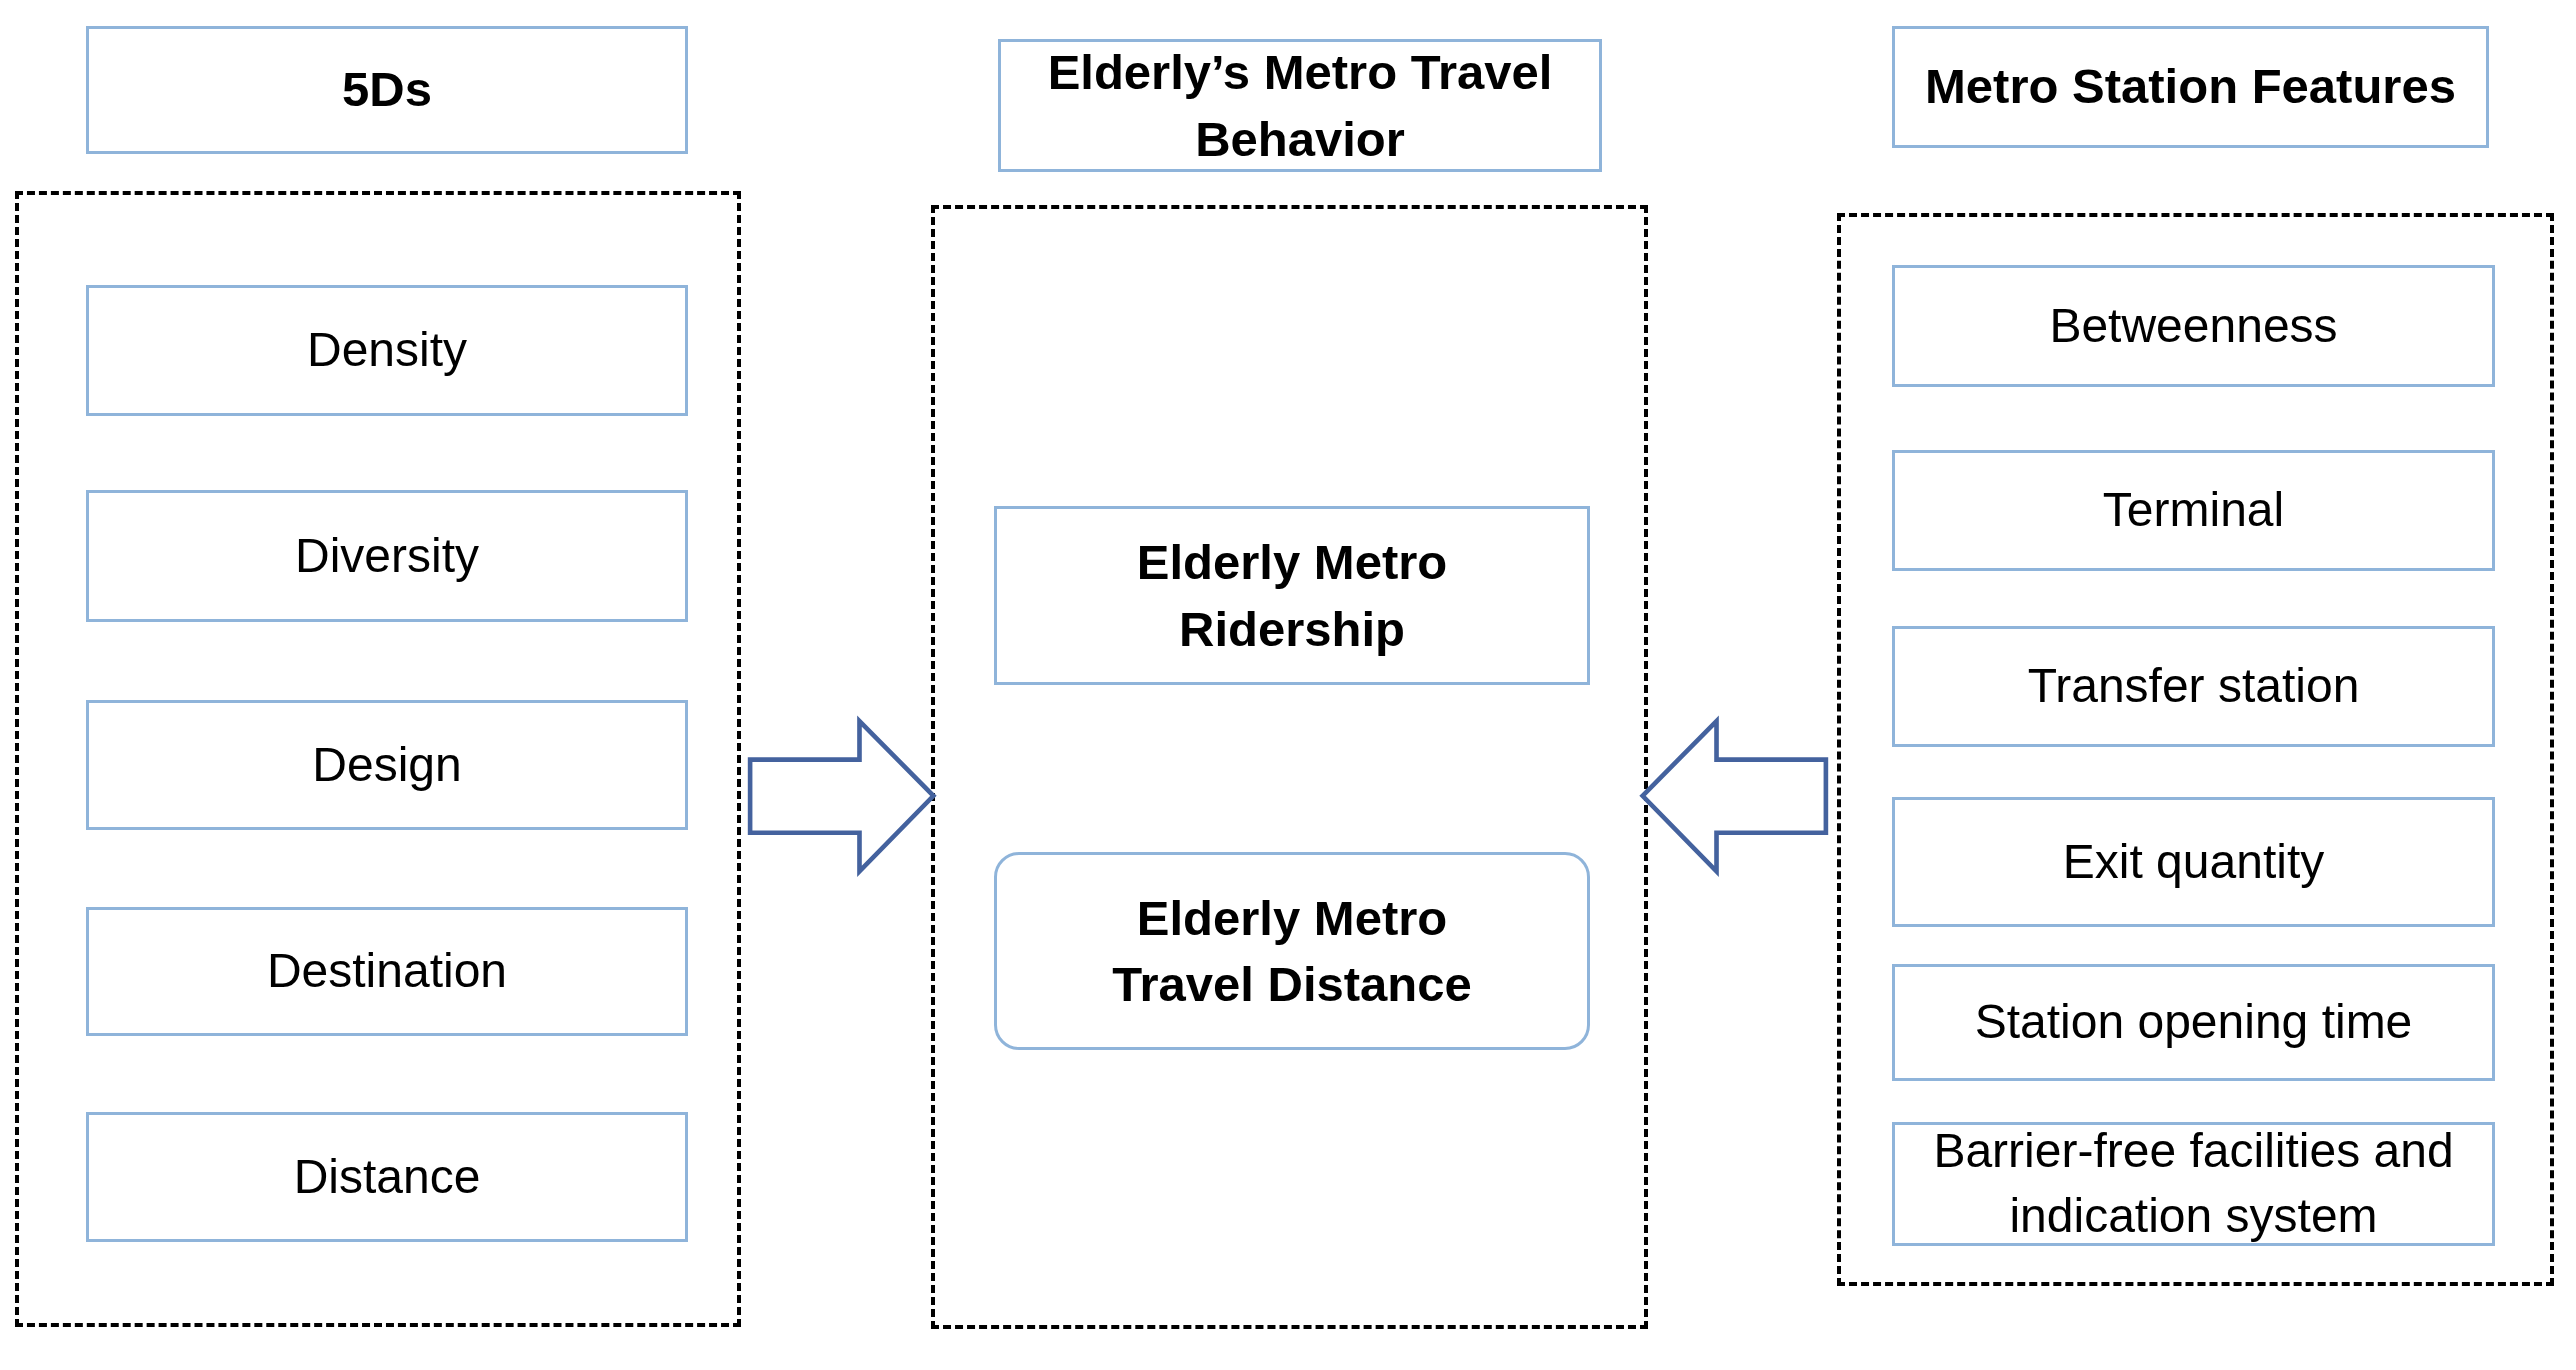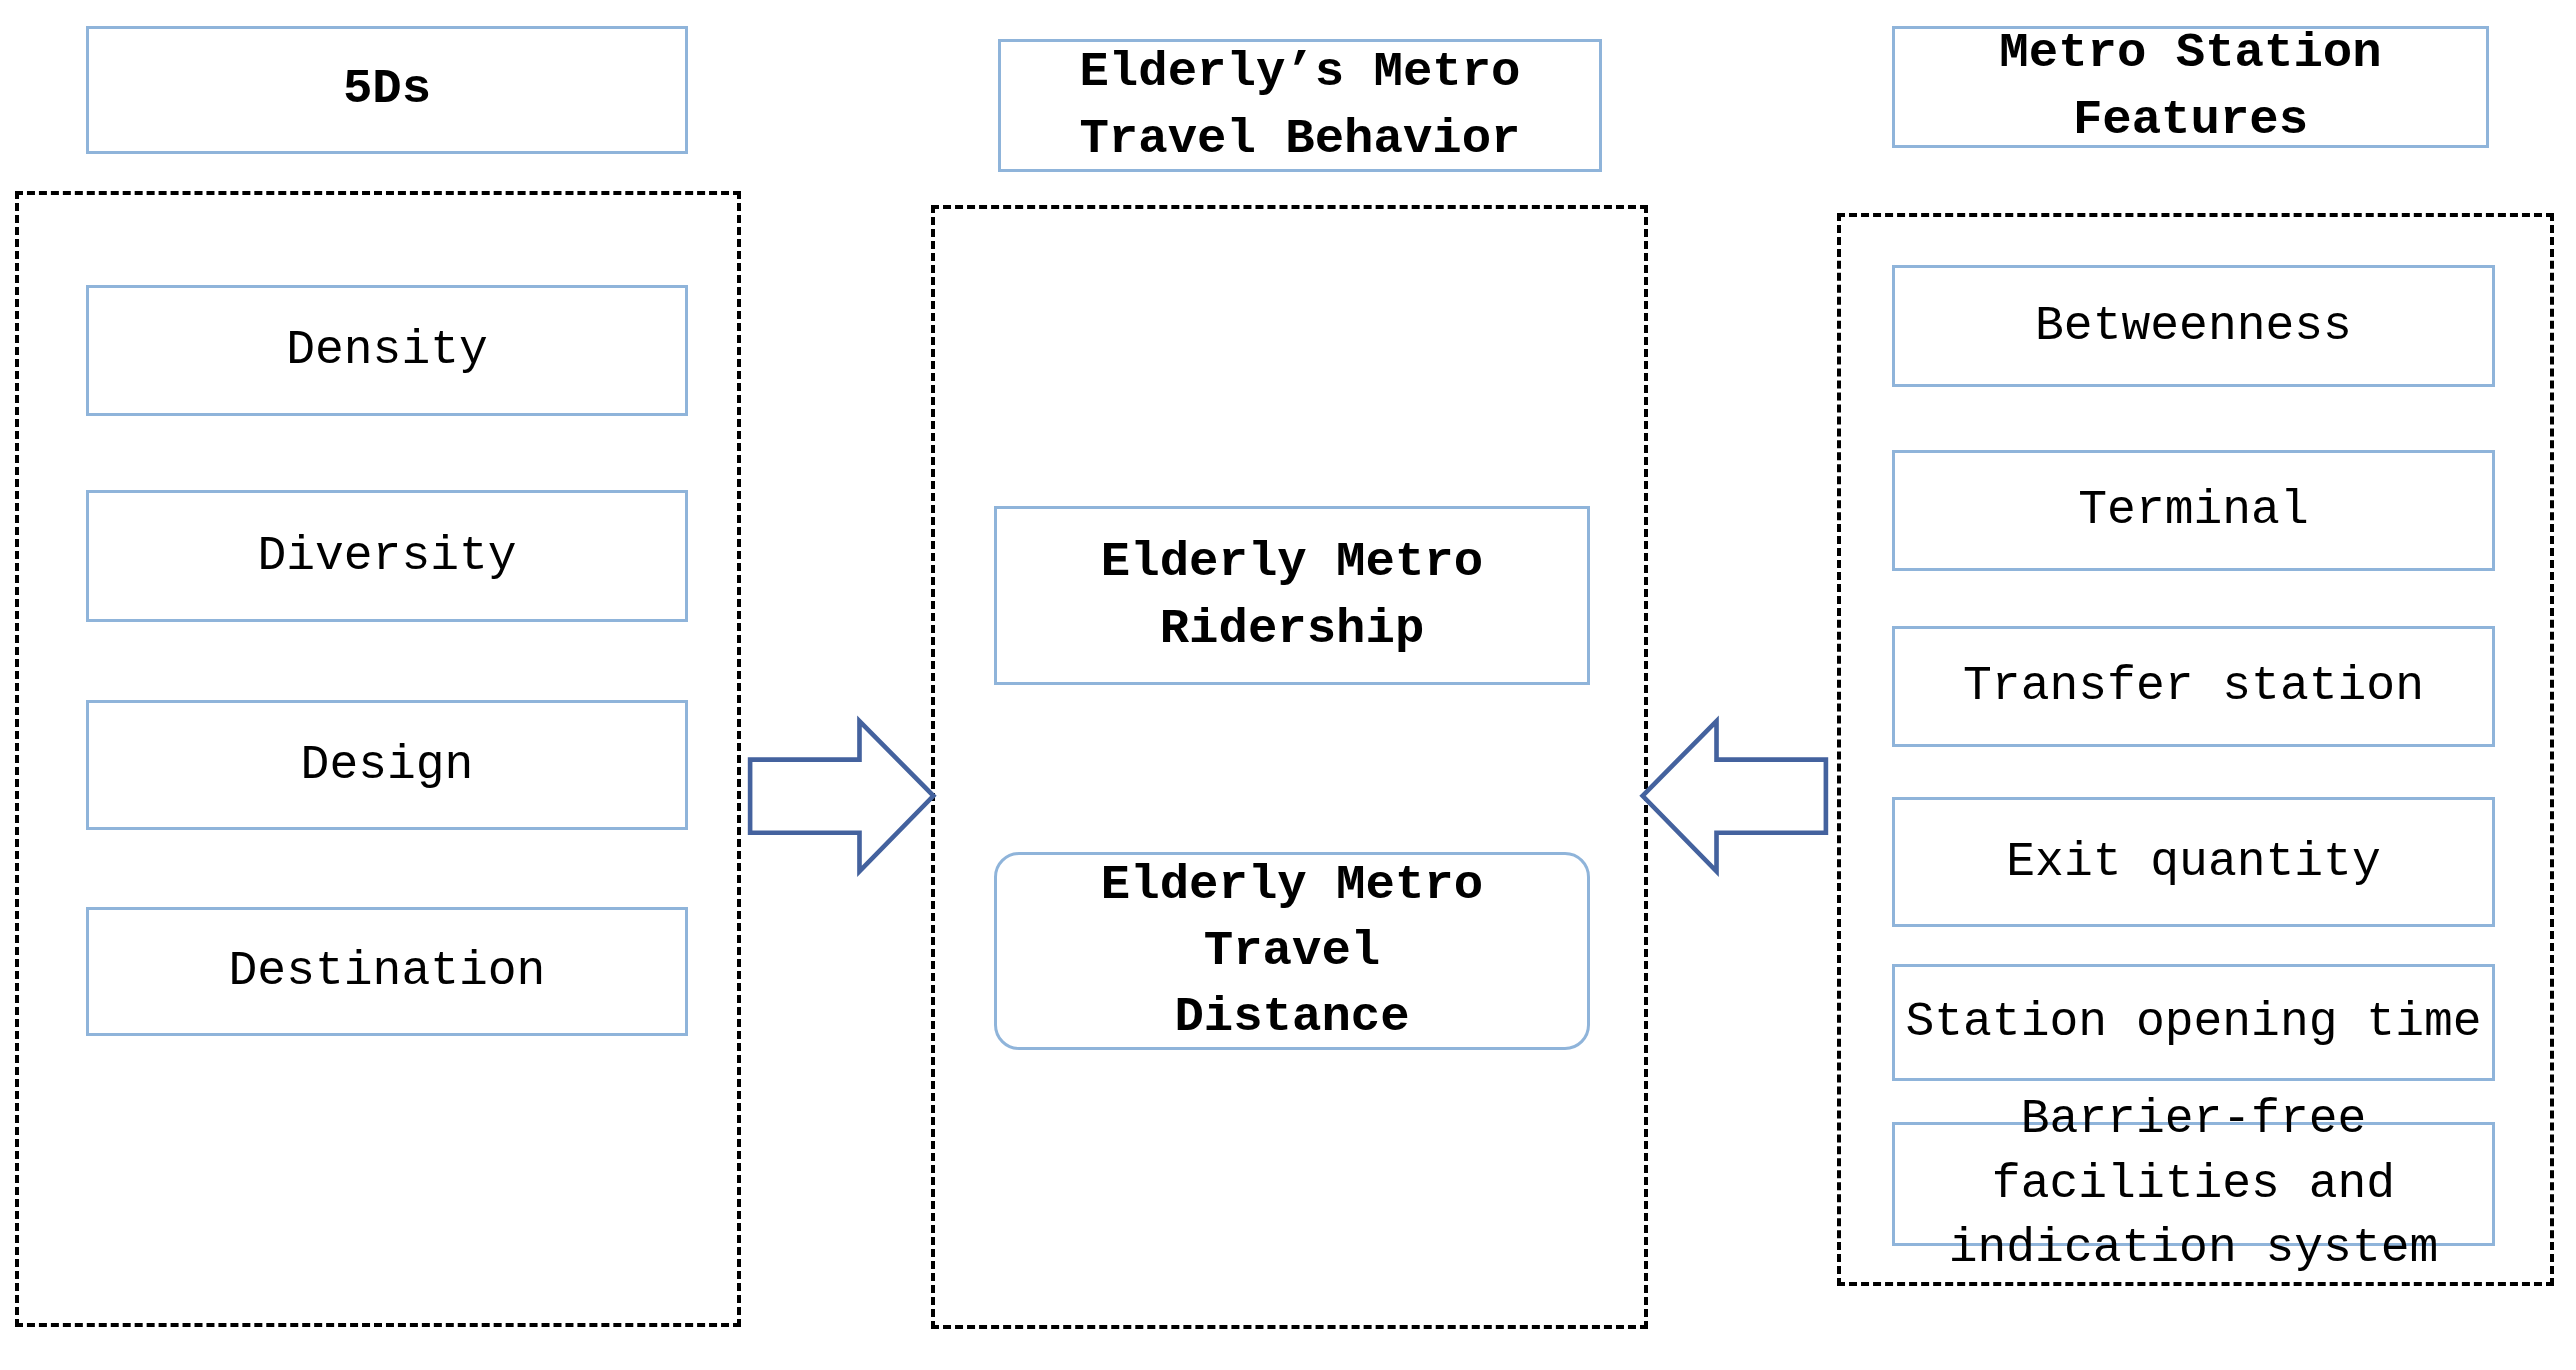--- a/index.html
+++ b/index.html
@@ -5,21 +5,21 @@
   html, body {
     margin: 0;
     padding: 0;
     background: #ffffff;
   }
   #stage {
     position: relative;
     width: 2576px;
     height: 1370px;
     background: var(--page-bg, #ffffff);
-    font-family: Liberation Mono, monospace;
+    font-family: Liberation Sans, sans-serif;
     color: var(--text-color, #000000);
     overflow: hidden;
   }
   
   .dashed {
     position: absolute;
     box-sizing: border-box;
     border: 4.6px dashed var(--dashed-border, #000000);
     background: transparent;
   }
@@ -113,20 +113,23 @@
   </div>
   <div class="box l-item" id="l1">
     <span class="txt">Diversity</span>
   </div>
   <div class="box l-item" id="l2">
     <span class="txt">Design</span>
   </div>
   <div class="box l-item" id="l3">
     <span class="txt">Destination</span>
   </div>
+  <div class="box l-item" id="l4">
+    <span class="txt">Distance</span>
+  </div>
 
   <div class="box bold m-item" id="m0">
     <span class="txt mw560">Elderly Metro Ridership</span>
   </div>
   <div class="box bold m-item" id="m1">
     <span class="txt mw560">Elderly Metro Travel Distance</span>
   </div>
 
   <div class="box r-item" id="r0">
     <span class="txt">Betweenness</span>

